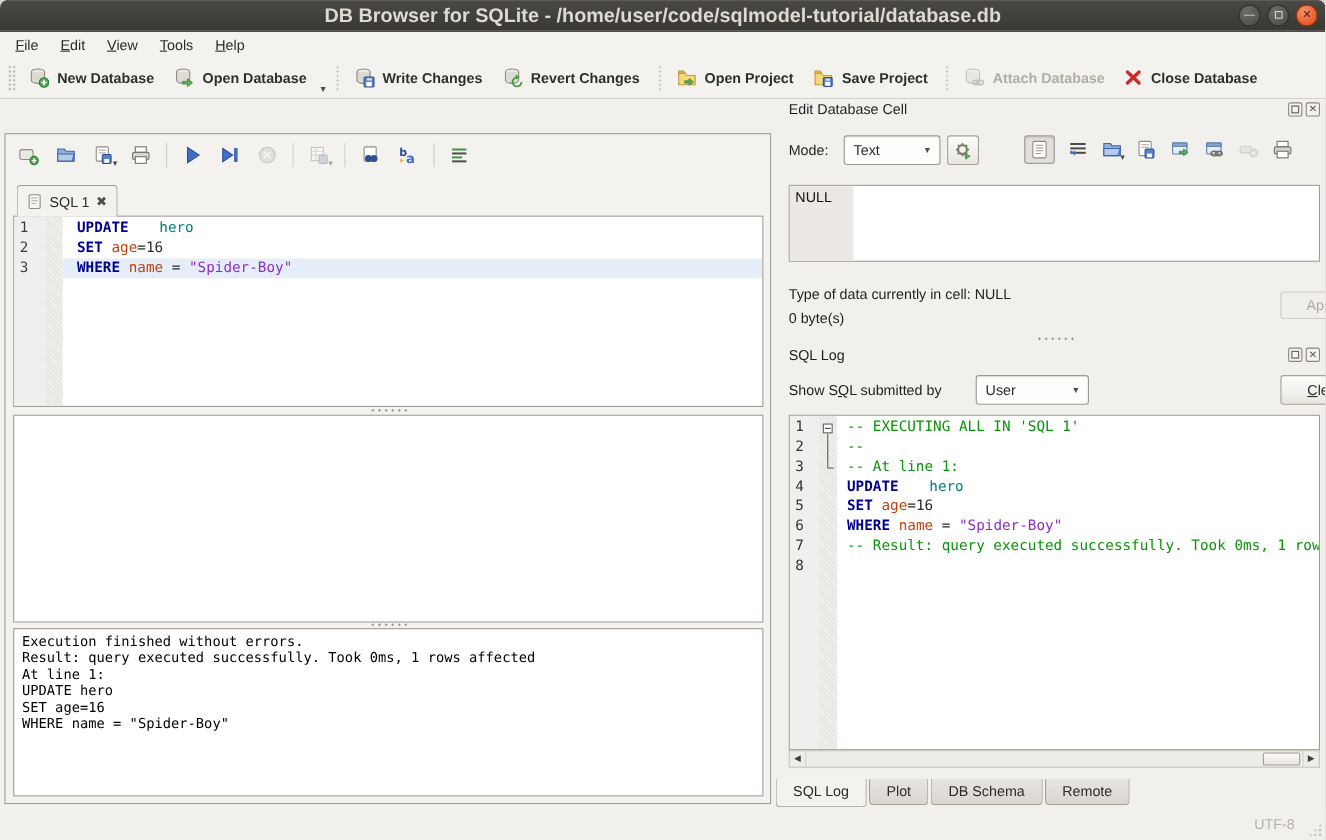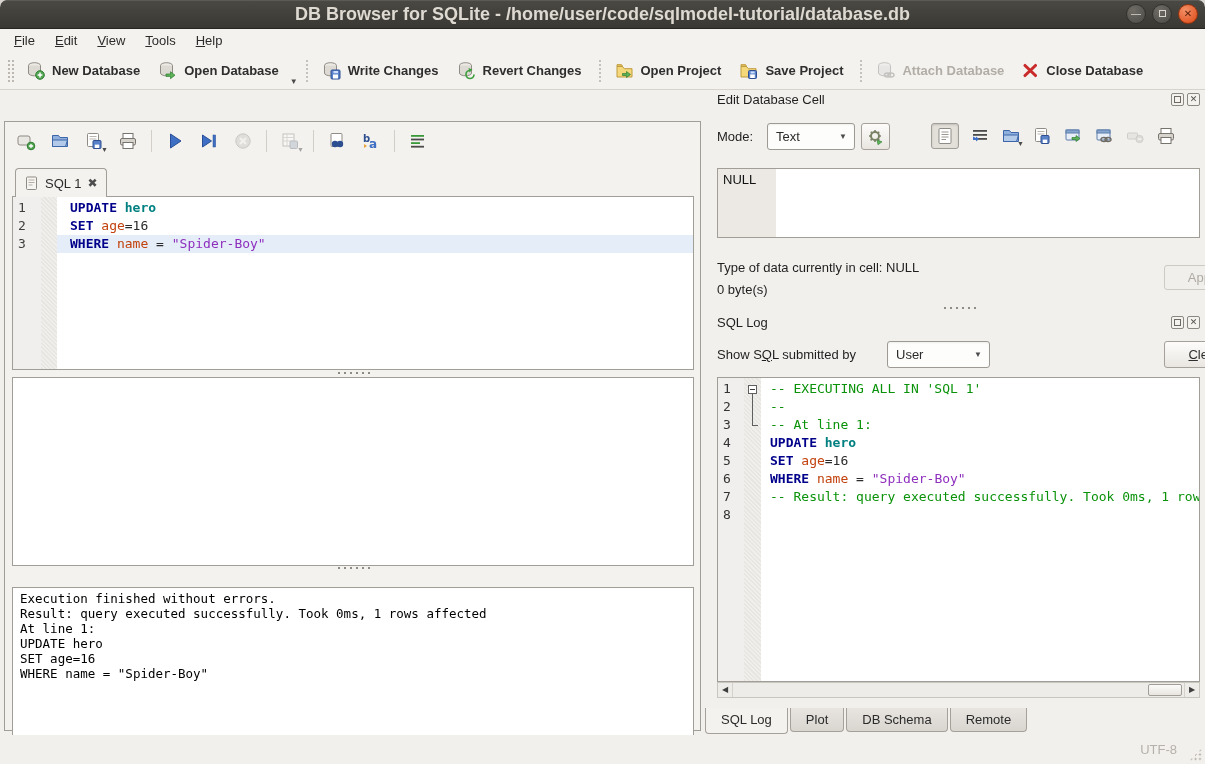--- a/index.html
+++ b/index.html
@@ -71,31 +71,31 @@
   .editor-box .gutter{width:28px;}
   .margin-strip{position:absolute;top:0;bottom:0;
     background-image:repeating-linear-gradient(45deg,#e7e6e3 0 1.5px,#f0efec 1.5px 3px);}
   .editor-box .margin-strip{left:28px;width:16px;}
   .code{position:absolute;top:2px;right:0;bottom:0;font-family:"DejaVu Sans Mono",monospace;
     font-size:13px;line-height:18px;white-space:pre;overflow:hidden;}
   .editor-box .code{left:44px;}
   .code-line{height:18px;padding-left:13px;}
   .code-line.current{background:#e5edf8;}
   .tok-kw{color:#00008b;font-weight:bold;}
-  .tok-tbl{color:#008080;font-weight:bold;}
+  .tok-tbl{color:#008080;font-weight:normal;margin-left:20px;}
   .tok-id{color:#c2410c;}
   .tok-str{color:#8e2fbe;}
   .tok-cmt{color:#0a930a;}
 
   .splitter{position:absolute;left:7px;width:682px;height:6px;}
   .splitter::after{content:"";display:block;width:34px;height:4px;margin:1px auto;
     background-image:radial-gradient(circle,#8f8b85 0.9px,transparent 1.1px);
     background-size:6px 4px;background-repeat:repeat-x;}
   .results-box{left:7px;top:255px;width:682px;height:189px;}
-  .message-box{left:7px;top:449px;width:682px;height:153px;margin-top:16px;}
+  .message-box{left:7px;top:449px;width:682px;height:153px;}
   .message-box pre{margin:0;padding:3px 7px;font-family:"DejaVu Sans Mono",monospace;
     font-size:12.5px;line-height:15px;color:#000;}
 
   
   .right-panel{position:absolute;left:705px;top:90px;width:500px;height:645px;}
   .dock-title{position:absolute;left:12px;font-size:13px;color:#1f1f1f;}
   .dock-btns{position:absolute;right:5px;display:flex;gap:3px;}
   .dock-btn{width:13px;height:13px;border:1px solid #8b8781;background:#f4f2ee;position:relative;border-radius:2px;}
   .dock-btn.float::before{content:"";position:absolute;right:2px;top:2px;width:5px;height:5px;border:1px solid #6d6a64;}
   .dock-btn.float::after{content:"";position:absolute;left:2px;bottom:2px;width:5px;height:5px;border:1px solid #6d6a64;background:#f4f2ee;}

